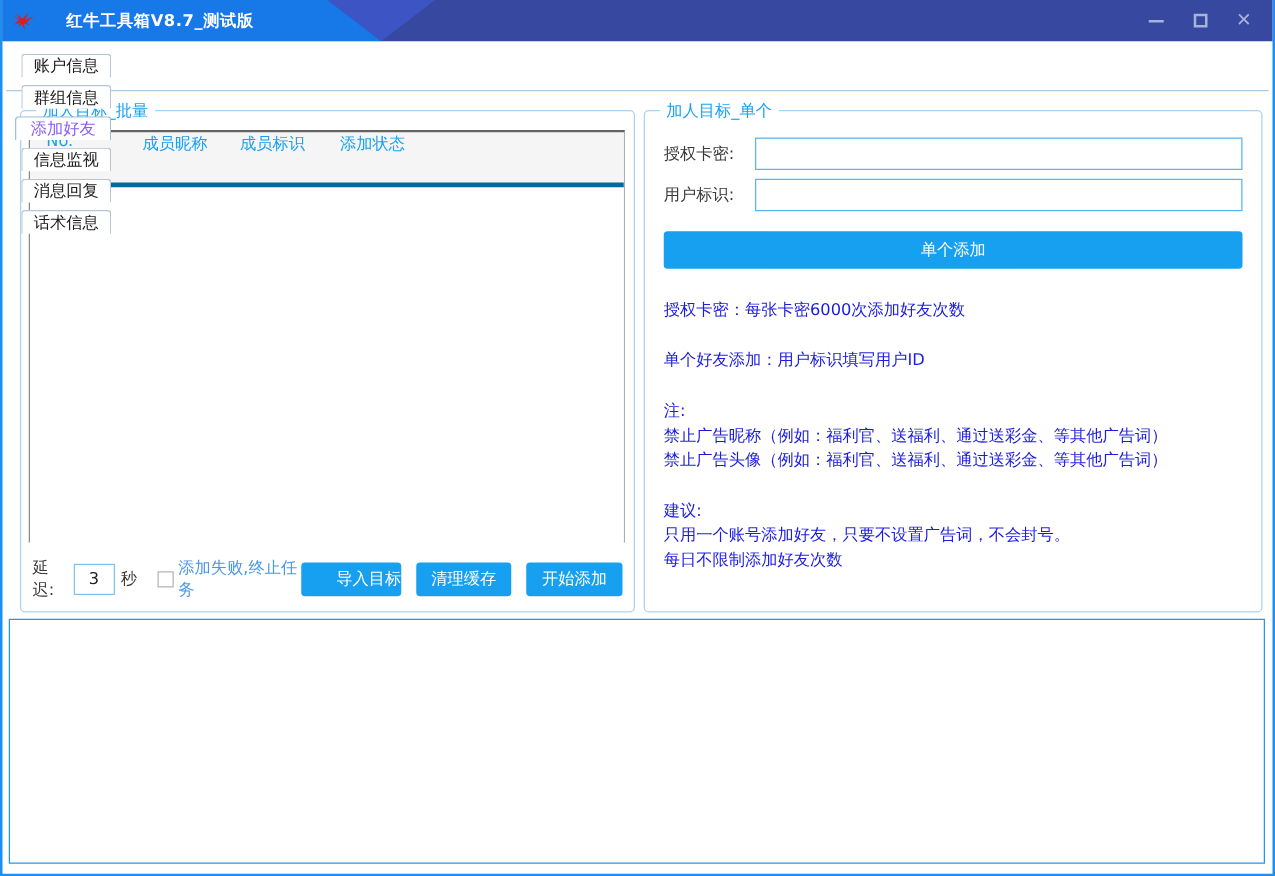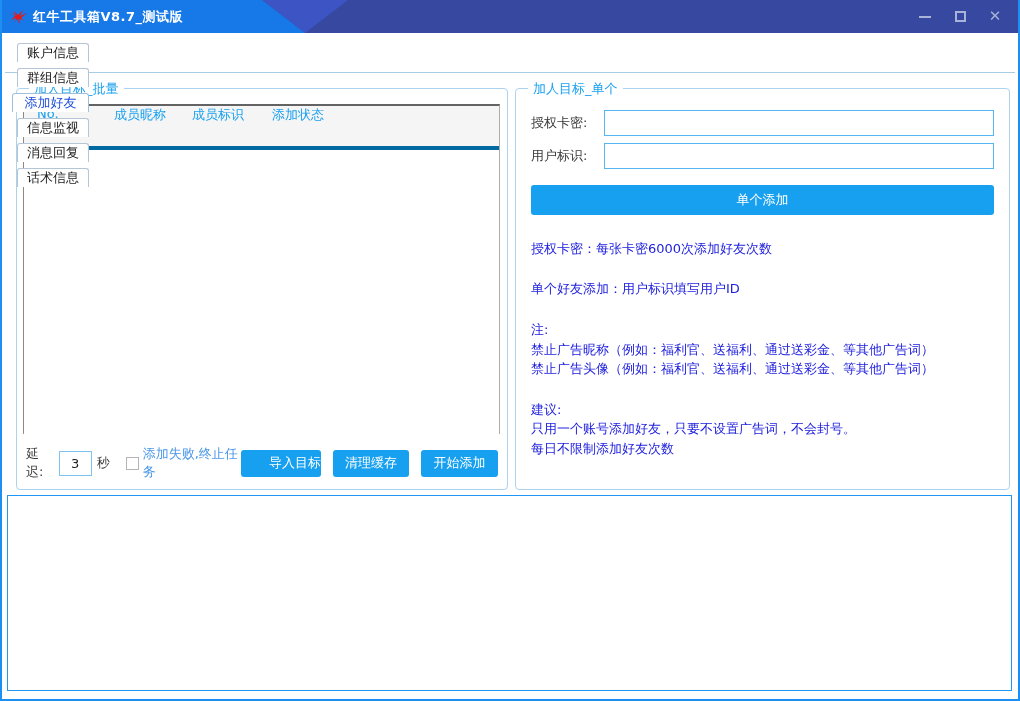--- a/index.html
+++ b/index.html
@@ -13,21 +13,21 @@
     border-left:2px solid #1E8FF2; border-right:2px solid #1E8FF2; border-bottom:2px solid #1E8FF2;
   }
   
   .titlebar {
     position:absolute; left:-2px; top:0; width:1020px; height:33px;
     background:#36489F; overflow:hidden;
   }
   .tb-layer { position:absolute; inset:0; }
   .tb-mid   { background:#3D55C4; clip-path:polygon(262px 0, 348px 0, 305px 33px); }
   .tb-bright{ background:#1778E8; clip-path:polygon(0 0, 262px 0, 305px 33px, 0 33px); }
-  .tb-content { position:absolute; inset:0; display:flex; align-items:center; }
+  .tb-content { position:absolute; inset:0; display:flex; align-items:center;gap:20px; }
   .logo { margin-left:8px; width:20px; height:20px; flex:0 0 auto; }
   .title-text {
     margin-left:5px; color:#ffffff; font-size:13px; font-weight:bold; letter-spacing:0.5px;
   }
   .tb-controls {
     margin-left:auto; display:flex; align-items:center; gap:17px; padding-right:16px;
     color:#A9B2D8;
   }
   .ctl { width:18px; height:18px; display:flex; align-items:center; justify-content:center; cursor:default; }
   .ctl-min-glyph { display:block; width:12px; height:0; border-bottom:2px solid #A9B2D8; }
@@ -37,21 +37,21 @@
   .tab-strip-line { position:absolute; left:3px; right:3px; top:72px; height:1px; background:#A8CBE6; }
   .tabbar { position:absolute; left:10px; top:43px; height:30px; display:flex; align-items:flex-end; gap:6px;flex-direction:column; }
   .tab {
     width:72px; height:25px; background:#ffffff;
     border:1px solid #B5C4D6; border-bottom:none;
     border-radius:3px 3px 0 0;
     font-size:13px; color:#1a1a1a; display:flex; align-items:center; justify-content:center;
     position:relative; z-index:1; cursor:default;
   }
   .tab.active {
-    width:77px; height:30px; color:#1d4ed8; z-index:3; background:#ffffff;
+    width:77px; height:30px; color:#8b5cf6; z-index:3; background:#ffffff;
     border-color:#9FC0DC;
   }
   
   .groupbox {
     position:absolute; border:1px solid #ABD3F0; border-radius:4px; background:#ffffff;
   }
   .groupbox-title {
     position:absolute; top:-9px; left:12px; background:#ffffff; padding:0 5px;
     font-size:13px; color:#18A0F0;
   }

